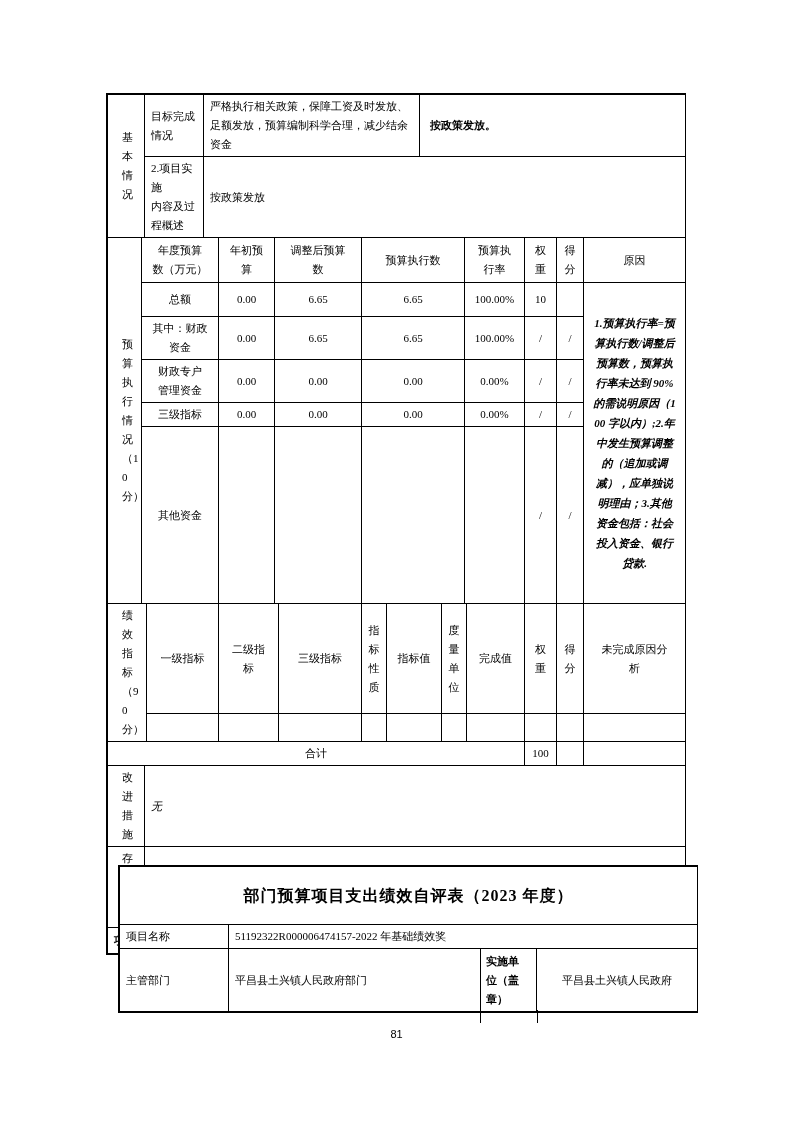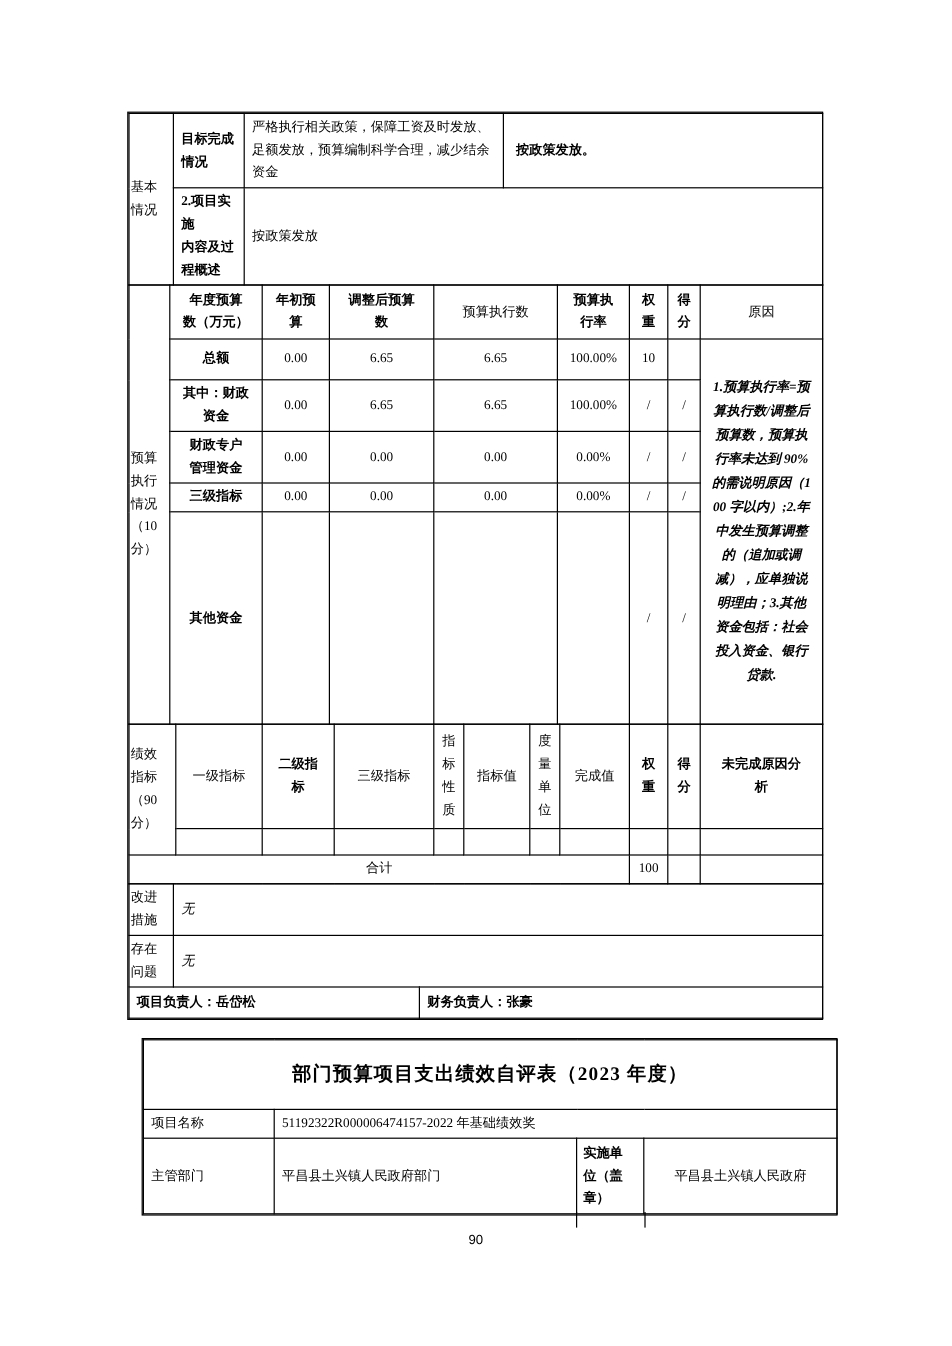--- a/index.html
+++ b/index.html
@@ -6,22 +6,22 @@
   body{width:793px;height:1122px;position:relative;font-family:"Liberation Serif","DejaVu Serif",serif;color:#000;}
   .page{position:relative;width:793px;height:1122px;background:#ffffff;overflow:hidden;}
   .tbl-wrap{position:absolute;border:1px solid #000;background:#fff;}
   #t1{left:106px;top:93px;width:578px;}
   #t2{left:118px;top:865px;width:578px;}
   table{border-collapse:collapse;table-layout:fixed;width:578px;}
   .sec{margin-top:-1px;}
   td{border:1px solid #000;font-size:11px;line-height:19px;padding:2px 6px;vertical-align:middle;
      word-break:break-all;overflow:hidden;box-sizing:border-box;}
   .c{text-align:center;padding:2px 2px;}
-  .pre{white-space:pre-line;font-weight:bold;}
-  .seclabel{text-align:left;padding:2px 1px;white-space:pre-line;}
+  .pre{white-space:pre-line;}
+  .seclabel{text-align:left;padding:2px 14px;white-space:pre-line;}
   .vtext{text-align:center;padding:2px 0;white-space:pre-line;}
   .note{font-weight:bold;padding-left:10px;}
   .reason{font-style:italic;font-weight:600;padding:2px 9px;line-height:20px;text-align:center;}
   .ital{font-style:italic;}
   .bital{font-style:italic;font-weight:bold;}
   .bold{font-weight:bold;}
   .title2{font-weight:bold;font-size:16px;text-align:center;letter-spacing:1px;}
   .stub{position:absolute;left:361px;top:144px;width:56px;height:13px;
         border-left:1px solid #000;border-right:1px solid #000;}
   .pageno{position:absolute;left:0;top:1028px;width:100%;text-align:center;font-size:11px;
@@ -253,14 +253,14 @@
         <td class="bold pre" style="padding:2px 5px;">实施单
 位（盖
 章）</td>
         <td class="c">平昌县土兴镇人民政府</td>
       </tr>
     </tbody>
       </table>
     <div class="stub"></div>
   </div>
 
-  <div class="pageno">90</div>
+  <div class="pageno">81</div>
 </div>
 
 </body></html>

